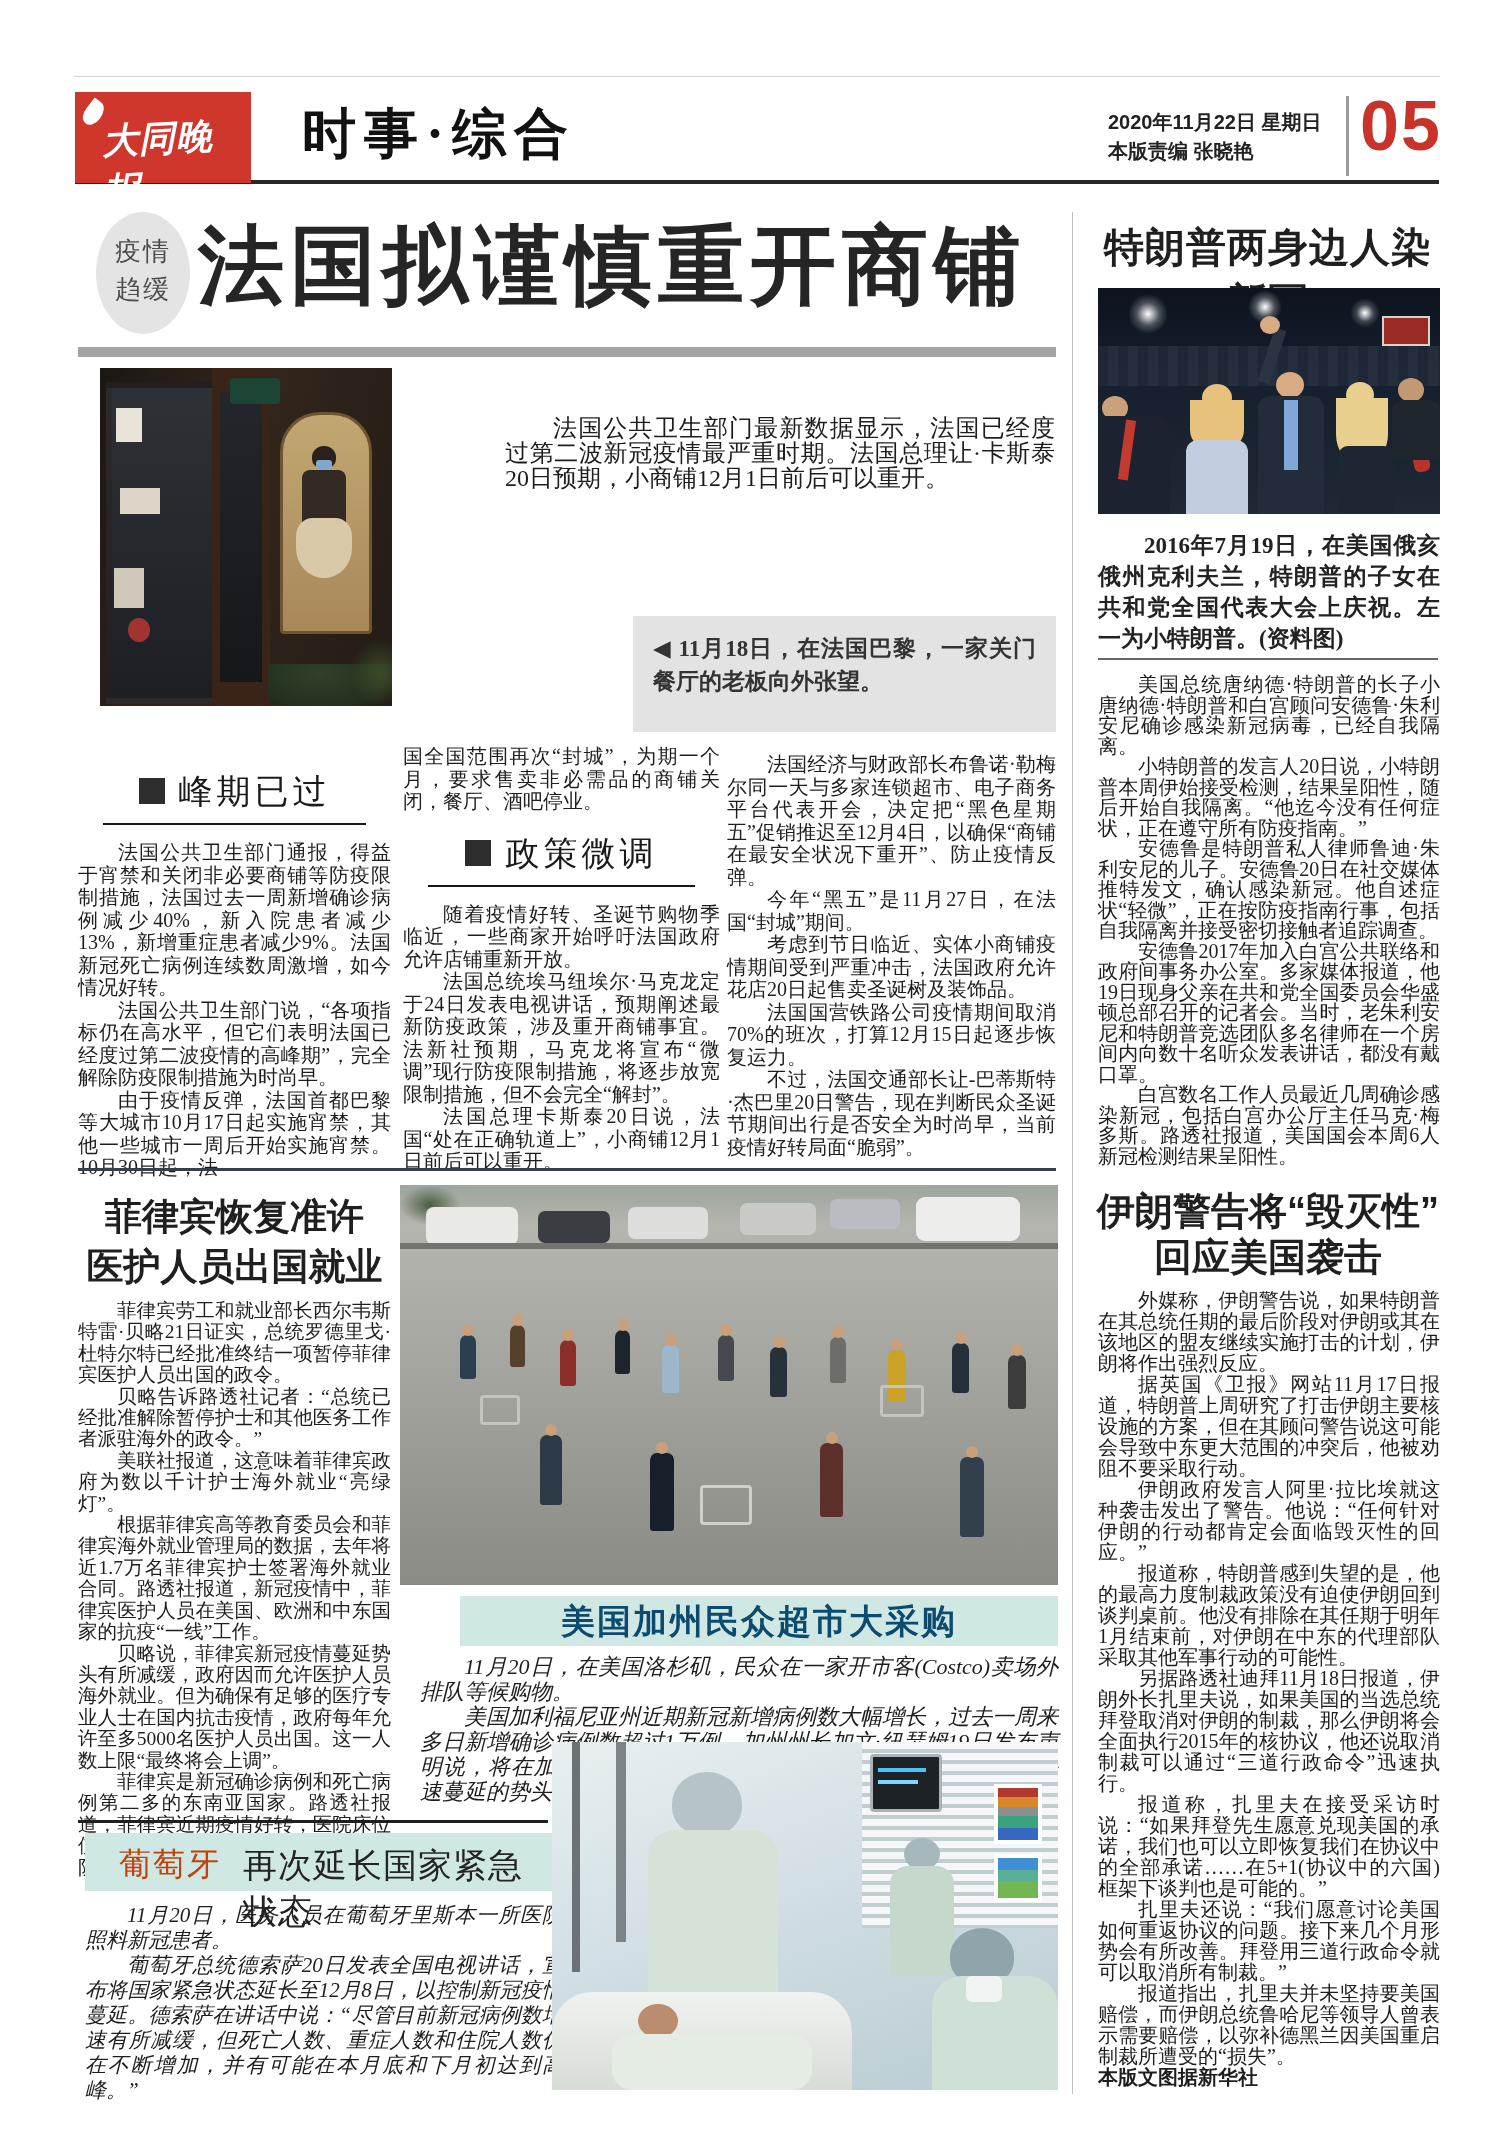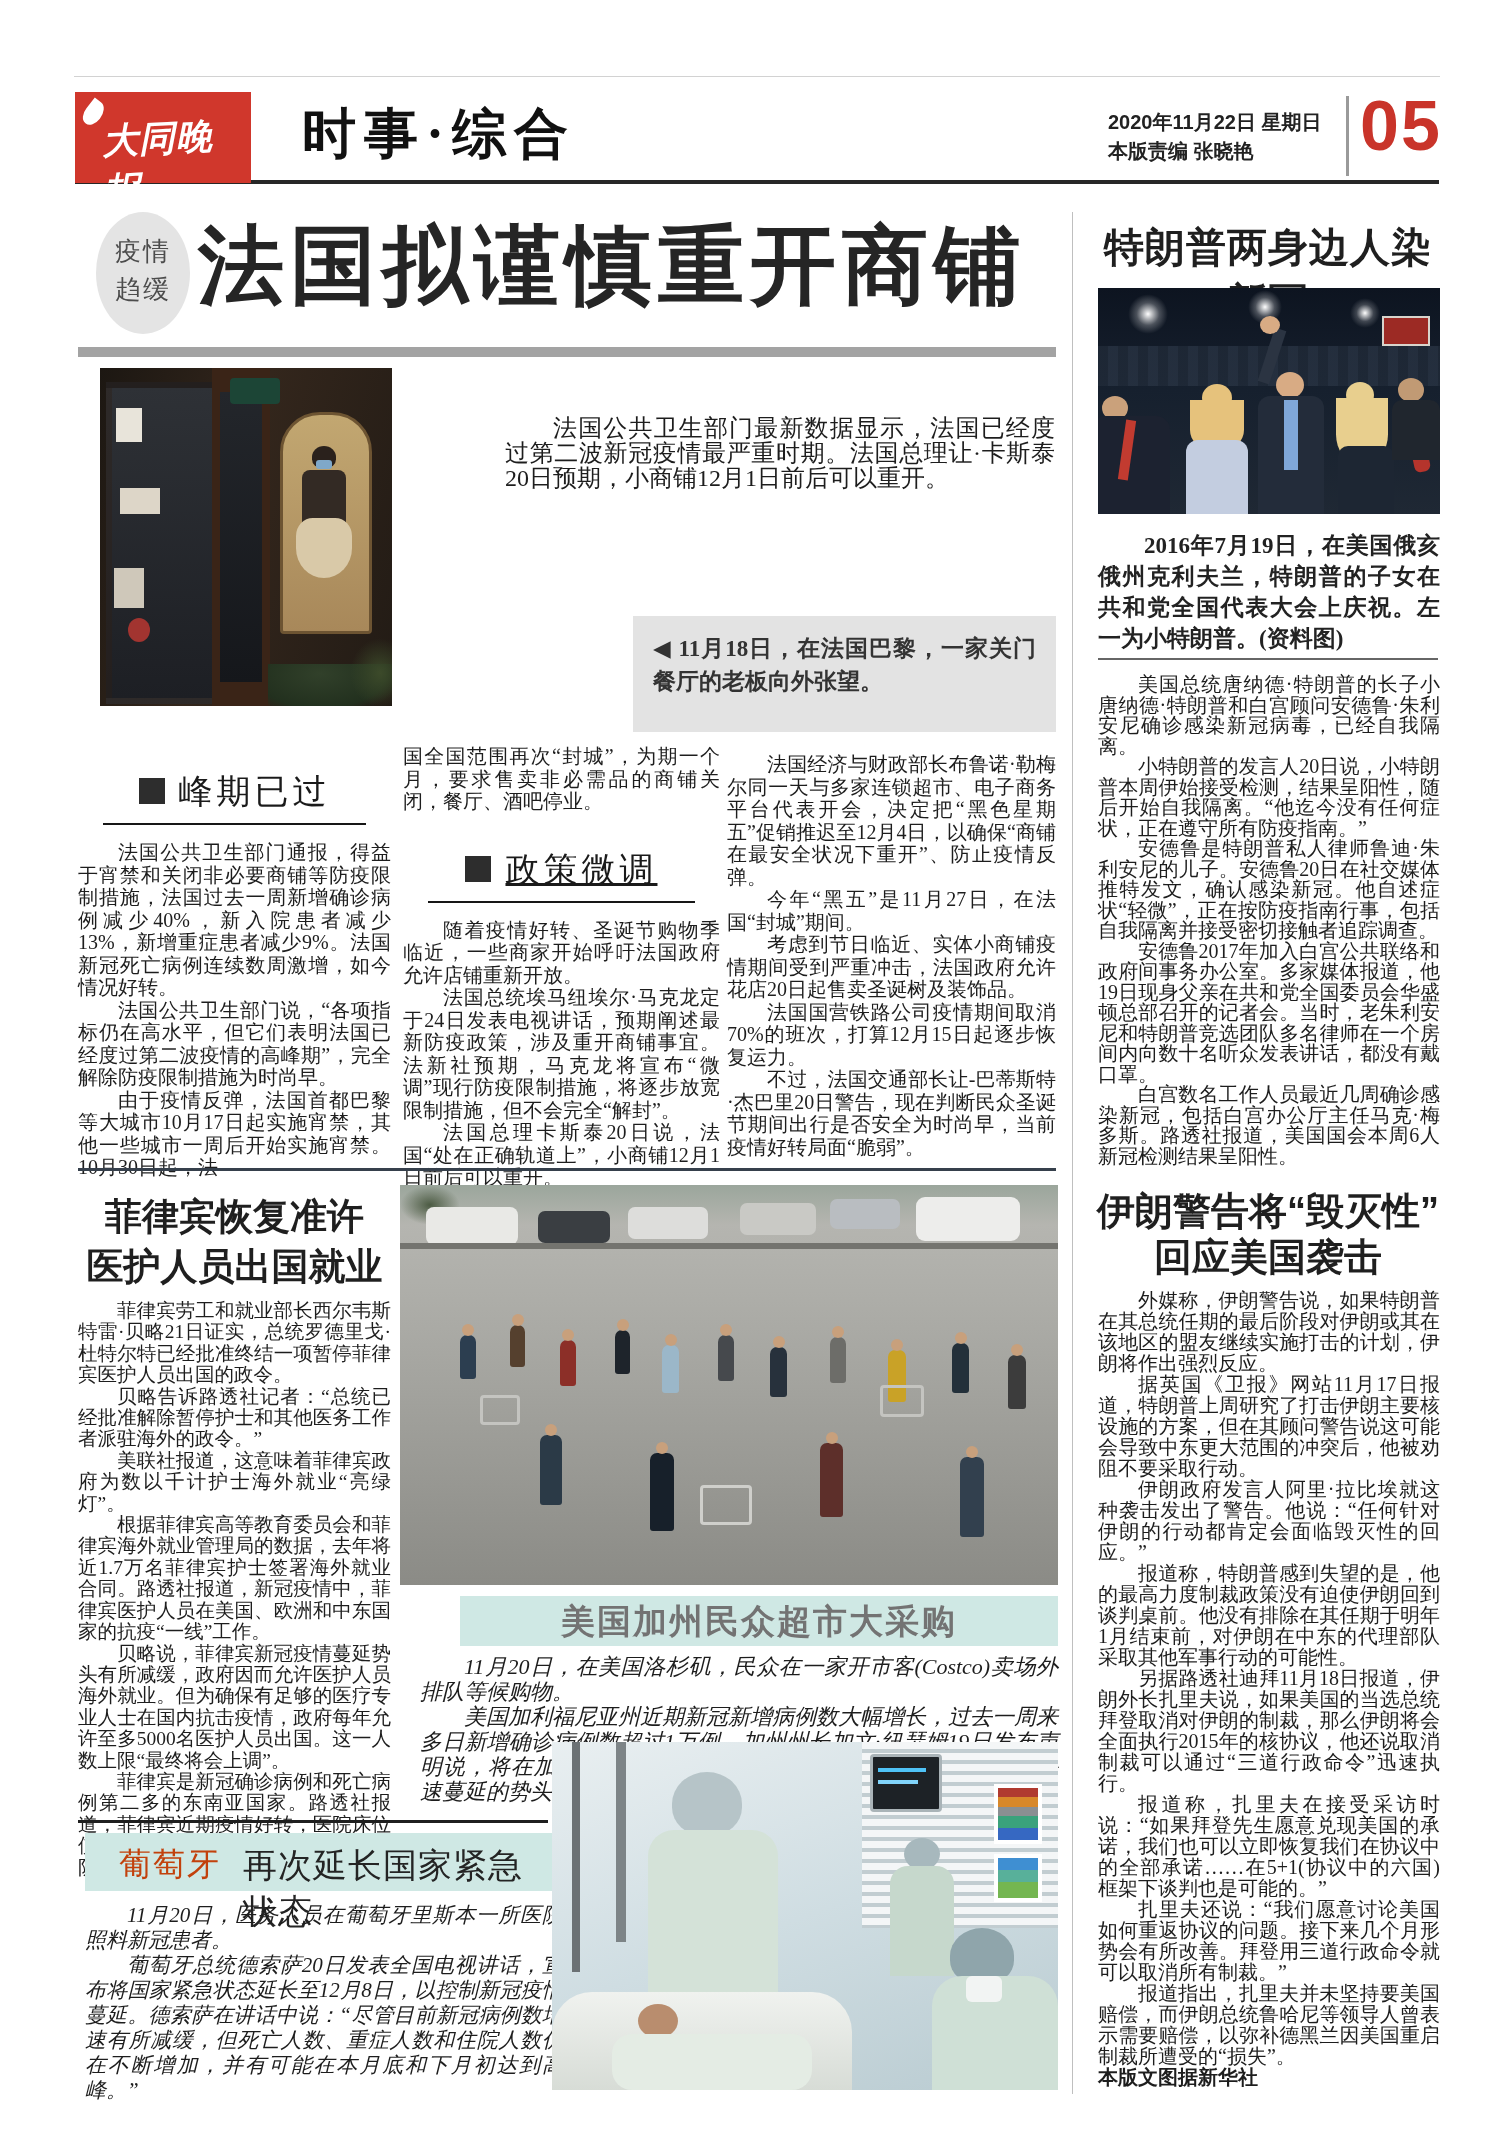--- a/index.html
+++ b/index.html
@@ -50,21 +50,21 @@
   .ph-body p{font-size:19.5px;line-height:21.4px;}
   
   .pt-band{left:85px;top:1833px;width:468px;height:58px;background:#cfe8e4;}
   .pt-tag{position:absolute;left:34px;top:10px;font-size:32px;color:#c2410c;letter-spacing:2px;}
   .pt-title{position:absolute;left:158px;top:10px;font-family:"Liberation Sans",sans-serif;
             font-size:34px;font-weight:400;color:#242424;letter-spacing:1px;}
   .pt-body{left:85px;top:1903px;width:478px;}
   .pt-body p{font-size:21px;line-height:25px;font-style:italic;}
   
   .ca-band{left:460px;top:1596px;width:598px;height:50px;background:#cfe8e4;text-align:center;
-           font-family:"Liberation Sans",sans-serif;font-size:34px;font-weight:900;line-height:50px;color:#737373;letter-spacing:2px;}
+           font-family:"Liberation Sans",sans-serif;font-size:34px;font-weight:900;line-height:50px;color:#0c4a6e;letter-spacing:2px;}
   .ca-body{left:420px;top:1654px;width:638px;}
   .ca-body p{font-size:22px;line-height:25px;font-style:italic;}
   
   .tr-title{left:1092px;top:220px;width:352px;text-align:center;font-family:"Liberation Sans",sans-serif;
             font-size:40px;font-weight:900;color:#1f1f1f;letter-spacing:1px;}
   .tr-caption{left:1098px;top:530px;width:342px;font-size:23px;line-height:31px;font-weight:bold;
               text-align:justify;text-indent:2em;color:#222;}
   .tr-line{left:1098px;top:658px;width:340px;height:2px;background:#666;}
   .tr-body{left:1098px;top:674px;width:342px;}
   .tr-body p, .ir-body p{font-size:20px;line-height:20.5px;}
@@ -134,21 +134,21 @@
   <div class="abs caption-box">◀ 11月18日，在法国巴黎，一家关门餐厅的老板向外张望。</div>
 
   <div class="abs col col1">
     <div class="sec-head"><span class="sq"></span><span>峰期已过</span></div>
     <p>法国公共卫生部门通报，得益于宵禁和关闭非必要商铺等防疫限制措施，法国过去一周新增确诊病例减少40%，新入院患者减少13%，新增重症患者减少9%。法国新冠死亡病例连续数周激增，如今情况好转。</p>
     <p>法国公共卫生部门说，“各项指标仍在高水平，但它们表明法国已经度过第二波疫情的高峰期”，完全解除防疫限制措施为时尚早。</p>
     <p>由于疫情反弹，法国首都巴黎等大城市10月17日起实施宵禁，其他一些城市一周后开始实施宵禁。10月30日起，法</p>
   </div>
   <div class="abs col col2">
     <p class="cont">国全国范围再次“封城”，为期一个月，要求售卖非必需品的商铺关闭，餐厅、酒吧停业。</p>
-    <div class="sec-head" style="margin-top:34px;text-decoration:underline;"><span class="sq"></span><span>政策微调</span></div>
+    <div class="sec-head" style="margin-top:18px;"><span class="sq"></span><span>政策微调</span></div>
     <p>随着疫情好转、圣诞节购物季临近，一些商家开始呼吁法国政府允许店铺重新开放。</p>
     <p>法国总统埃马纽埃尔·马克龙定于24日发表电视讲话，预期阐述最新防疫政策，涉及重开商铺事宜。法新社预期，马克龙将宣布“微调”现行防疫限制措施，将逐步放宽限制措施，但不会完全“解封”。</p>
     <p>法国总理卡斯泰20日说，法国“处在正确轨道上”，小商铺12月1日前后可以重开。</p>
   </div>
   <div class="abs col col3">
     <p style="margin-top:8px;">法国经济与财政部长布鲁诺·勒梅尔同一天与多家连锁超市、电子商务平台代表开会，决定把“黑色星期五”促销推迟至12月4日，以确保“商铺在最安全状况下重开”、防止疫情反弹。</p>
     <p>今年“黑五”是11月27日，在法国“封城”期间。</p>
     <p>考虑到节日临近、实体小商铺疫情期间受到严重冲击，法国政府允许花店20日起售卖圣诞树及装饰品。</p>
     <p>法国国营铁路公司疫情期间取消70%的班次，打算12月15日起逐步恢复运力。</p>
     <p>不过，法国交通部长让-巴蒂斯特·杰巴里20日警告，现在判断民众圣诞节期间出行是否安全为时尚早，当前疫情好转局面“脆弱”。</p>

